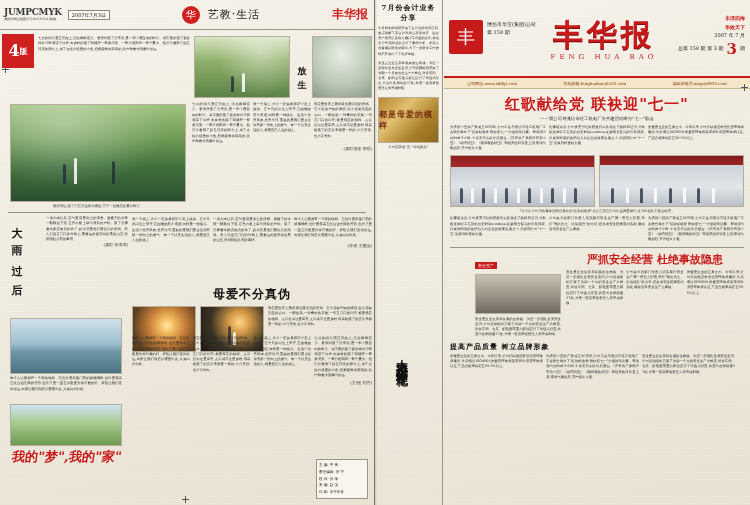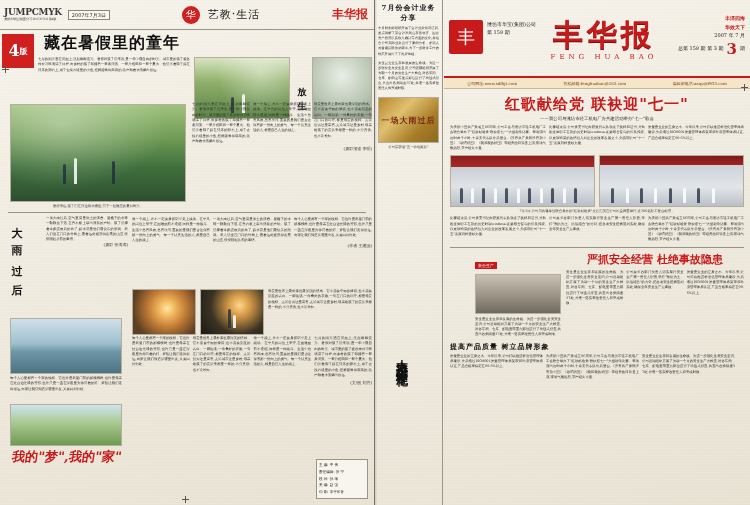--- a/index.html
+++ b/index.html
@@ -253,21 +253,20 @@
       </div>
       <div class="lhead-right">丰华报</div>
     </div>
 
     <div class="redblock">
       <span>4</span>
       <small>版</small>
     </div>
 
     <div style="position:absolute; left:38px; top:33px; width:334px;">
-      <div class="h-big" style="font-size:16px; padding-left:6px;">藏在暑假里的童年</div>
       <div style="display:flex; gap:4px; margin-top:3px;">
         <div style="flex:1">
           <div class="bodytext">七月的阳光洒在河面上,泛起粼粼波光。暑假对孩子们来说,是一年中最自由的时光。城市里的孩子被各种补习班填满了日程,而乡村的孩子却拥有一整条河流、一整片稻田和一整个夏天。他们光着脚丫踩在河床的卵石上,用手去摸石缝里的小鱼,把裤腿卷得高高的,笑声顺着水流飘出很远。</div>
         </div>
         <div class="photo ph-green" style="width:96px; height:62px;">
           <div class="people">
             <i style="left:38%"></i>
               <i style="left:50%;height:70%"></i>
           </div>
         </div>
@@ -307,20 +306,21 @@
     <div style="position:absolute; left:132px; top:214px; width:240px;">
       <div class="cols" style="margin-top:3px;">
         <div class="col bodytext">做一个战士,并不一定要身披铠甲走上战场。在平凡的岗位上坚守,在困难面前不退缩,同样是一种战斗。生活中总有风雨,总有坎坷,重要的是我们是否还保有那一份向上的勇气。每一个认真生活的人,都是自己人生的战士。</div>
         <div class="col bodytext">一场大雨过后,空气里满是泥土的清香。屋檐下的水珠一颗颗往下落,在青石板上敲出清脆的声响。孩子们撑着伞跑进雨后的巷子,踩水花是他们最快乐的游戏。老人们坐在门口的竹椅上,看着远处被洗得发亮的山峦,慢慢聊起从前的事情。</div>
         <div class="col bodytext">每个人心里都有一个家的模样。它也许是老屋门前的那棵槐树,也许是母亲在灶台边忙碌的背影,也许只是一盏在深夜里为你留着的灯。梦想让我们走得很远,而家让我们知道从哪里出发,又要回到何处。</div>
       </div>
       <div class="byline">(作者 王建国)</div>
     </div>
 
     <div style="position:absolute; left:132px; top:286px; width:240px;">
+      <div class="h-big" style="font-size:12px; text-align:center;">母爱不分真伪</div>
       <div style="display:flex; gap:4px; margin-top:3px;">
         <div class="photo ph-sun" style="width:64px;height:46px;"></div>
         <div class="photo ph-night" style="width:64px;height:46px;">
           <div class="people" style="bottom:14%;height:48%">
             <i style="left:44%;height:90%"></i>
               <i style="left:52%;height:60%"></i>
           </div>
         </div>
         <div class="col bodytext">母爱是世界上最朴素也最深沉的情感。它不需要华丽的修辞,也不需要刻意的表白。一碗热汤,一件叠好的衣服,一句在门口的叮咛,都是母爱的模样。无论贫穷还是富有,无论城市还是乡村,母亲给孩子的爱从来都是一样的,不分真伪,也不论长短。</div>
       </div>
@@ -365,21 +365,21 @@
 
   <div class="page right">
     <div class="paper-tex"></div>
 
     <div style="position:absolute; left:0; top:0; width:68px; height:505px; border-right:1px solid #9a9386; padding:3px;">
       <div class="h-big" style="font-size:7px; text-align:center; margin-bottom:3px;">7月份会计业务分享</div>
       <div class="bodytext" style="font-size:3.3px">本月财务部组织开展了会计业务知识培训,重点讲解了新会计准则在存货核算、固定资产折旧以及收入确认等方面的变化,并结合公司实际业务进行了案例分析。参训人员普遍反映收获颇丰,为下一步财务工作的规范开展打下了良好基础。</div>
       <div class="bodytext" style="font-size:3.3px; margin-top:4px">安全是企业生存和发展的生命线。为进一步强化全员安全意识,公司近期组织开展了为期一个月的安全生产大检查,对各车间、仓库、配电室等重点部位进行了地毯式排查,共查出各类隐患37处,并逐一落实整改责任人和完成时限。</div>
 
       <div class="photo ph-plaque" style="margin-top:6px; height:46px; display:flex;align-items:center;justify-content:center;">
-        <span style="color:#7a2b12;font-size:8px;font-family:'DejaVu Serif',serif;font-weight:bold;letter-spacing:1px;">一场大雨过后</span>
+        <span style="color:#7a2b12;font-size:8px;font-family:'DejaVu Serif',serif;font-weight:bold;letter-spacing:1px;">都是母爱的模样</span>
       </div>
       <div class="caption" style="margin-top:2px">公司荣获省"五一劳动奖状"</div>
 
       <div class="vtitle" style="position:absolute; left:18px; bottom:6px; font-size:12px; letter-spacing:2px; height:150px;">大力推进工作标准化</div>
     </div>
 
     <div style="position:absolute; left:69px; top:0; right:0; bottom:0;">
 
       <div class="rhead">
         <div class="sub-left">

